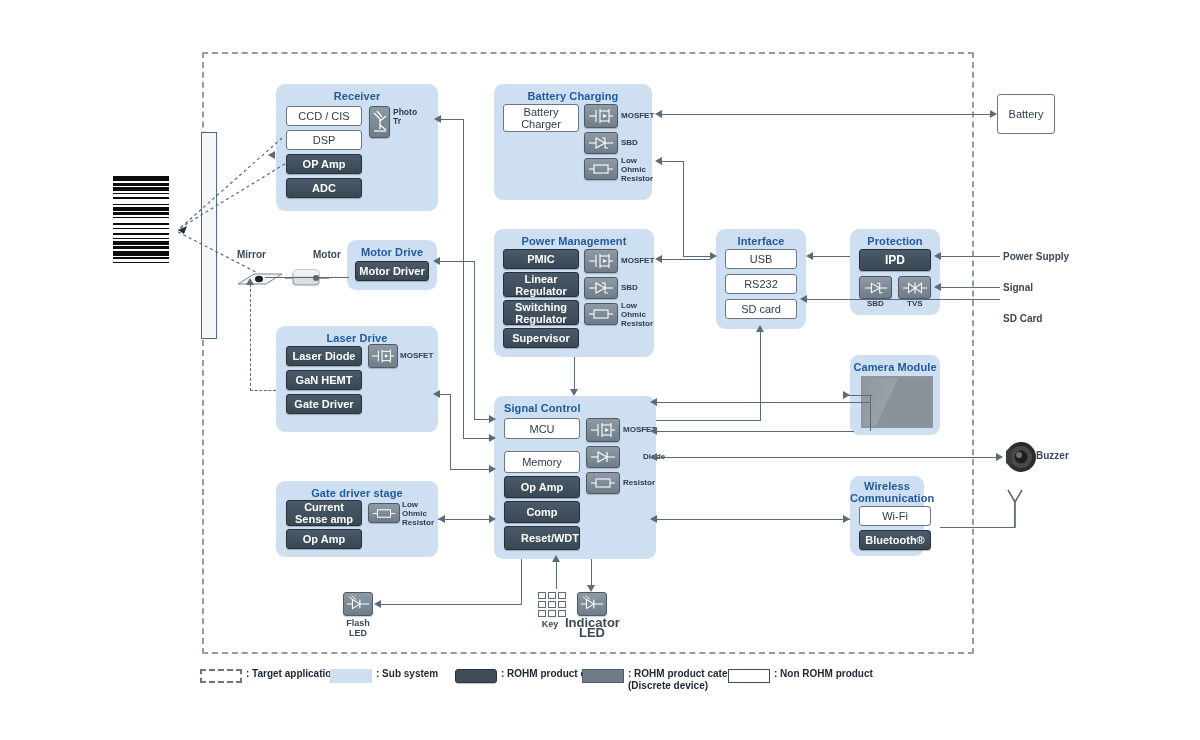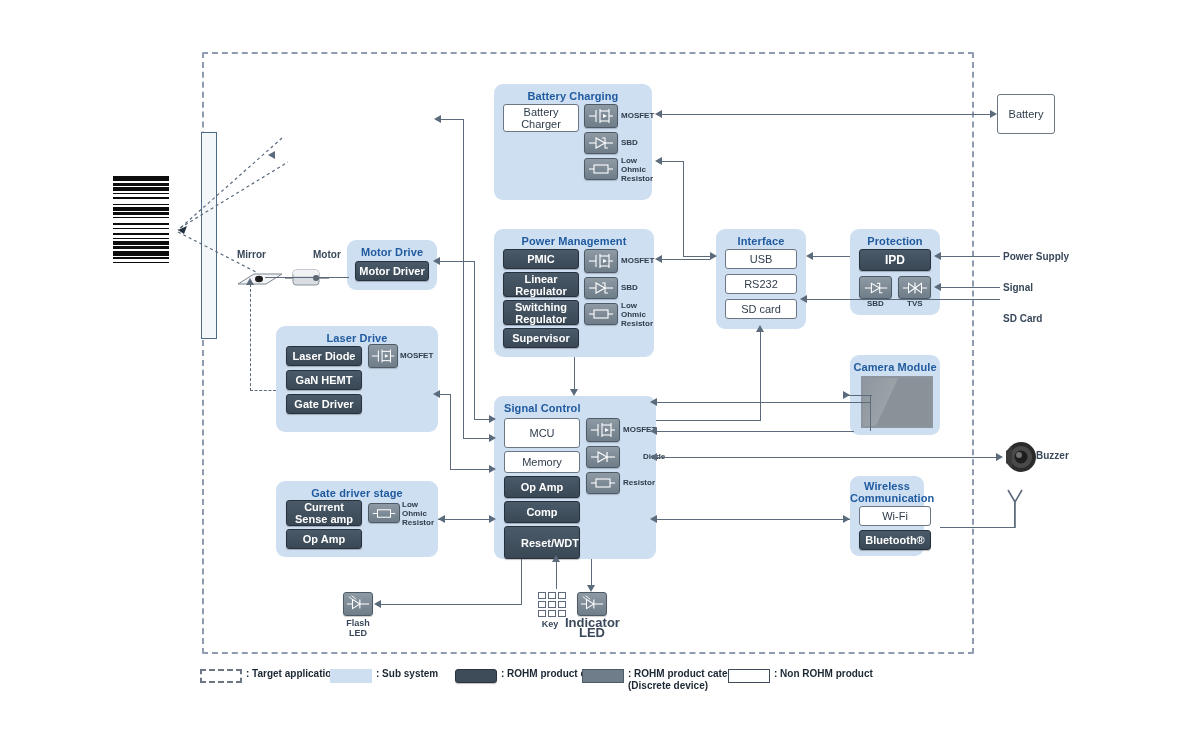--- a/index.html
+++ b/index.html
@@ -152,20 +152,40 @@
       <i style="height:5px;background:#0c0c0c"></i>
       <i style="height:1px;background:#ffffff"></i>
       <i style="height:2px;background:#0c0c0c"></i>
       <i style="height:3px;background:#ffffff"></i>
       <i style="height:1px;background:#0c0c0c"></i>
       <i style="height:4px;background:#ffffff"></i>
     </div>
 
   <div class="scanbar" style="left:201px;top:132px;width:14px;height:205px;"></div>
 
+  <div class="abs subsystem" style="left:276px;top:84px;width:162px;height:127px;">
+    <div class="sub-title">Receiver</div>
+    <div class="abs nonrohm" style="left:10px;top:22px;width:76px;height:20px;">CCD / CIS</div>
+    <div class="abs nonrohm" style="left:10px;top:46px;width:76px;height:20px;">DSP</div>
+    <div class="abs rohm" style="left:10px;top:70px;width:76px;height:20px;">OP Amp</div>
+    <div class="abs rohm" style="left:10px;top:94px;width:76px;height:20px;">ADC</div>
+
+    <div class="abs discrete" style="left:93px;top:22px;width:21px;height:32px;">
+      <svg width="17" height="26" viewBox="0 0 17 26">
+        <line x1="3" y1="4" x2="9" y2="10" stroke="#fff" stroke-width="1.2"></line>
+        <line x1="6" y1="2" x2="11" y2="8" stroke="#fff" stroke-width="1.2"></line>
+        <line x1="9" y1="10" x2="9" y2="20" stroke="#fff" stroke-width="1.3"></line>
+        <line x1="9" y1="12" x2="15" y2="7" stroke="#fff" stroke-width="1.2"></line>
+        <line x1="9" y1="16" x2="15" y2="21" stroke="#fff" stroke-width="1.2"></line>
+        <line x1="3" y1="22" x2="15" y2="22" stroke="#fff" stroke-width="1.2"></line>
+      </svg>
+    </div>
+    <div class="dev-label" style="left:117px;top:24px;width:30px;font-size:8.5px;">Photo
+Tr</div>
+  </div>
 
   <div class="abs subsystem" style="left:494px;top:84px;width:158px;height:116px;">
     <div class="sub-title">Battery Charging</div>
     <div class="abs nonrohm" style="left:9px;top:20px;width:76px;height:28px;white-space:pre-line;">Battery
 Charger</div>
 
     <div class="abs discrete" style="left:90px;top:20px;width:34px;height:24px;">
       <svg width="28" height="18" viewBox="0 0 28 18">
         <line x1="2" y1="9" x2="9" y2="9" stroke="#fff" stroke-width="1.1"></line>
         <line x1="9" y1="3" x2="9" y2="15" stroke="#fff" stroke-width="1.1"></line>
@@ -241,25 +261,25 @@
         <line x1="21" y1="7" x2="26" y2="7" stroke="#fff" stroke-width="1.1"></line>
       </svg>
     </div>
     <div class="dev-label" style="left:127px;top:72px;">Low
 Ohmic
 Resistor</div>
   </div>
 
   <div class="abs subsystem" style="left:494px;top:396px;width:162px;height:163px;">
     <div class="sub-title" style="text-align:left;left:10px;">Signal Control</div>
-    <div class="abs nonrohm" style="left:10px;top:22px;width:76px;height:30px;">MCU</div>
+    <div class="abs nonrohm" style="left:10px;top:22px;width:76px;height:21px;">MCU</div>
     <div class="abs nonrohm" style="left:10px;top:55px;width:76px;height:22px;">Memory</div>
     <div class="abs rohm" style="left:10px;top:80px;width:76px;height:22px;">Op Amp</div>
     <div class="abs rohm" style="left:10px;top:105px;width:76px;height:22px;">Comp</div>
-    <div class="abs rohm" style="left:10px;top:130px;width:76px;height:33px;padding-left:16px;">Reset/WDT</div>
+    <div class="abs rohm" style="left:10px;top:130px;width:76px;height:24px;padding-left:16px;">Reset/WDT</div>
 
     <div class="abs discrete" style="left:92px;top:22px;width:34px;height:24px;">
       <svg width="28" height="18" viewBox="0 0 28 18">
         <line x1="2" y1="9" x2="9" y2="9" stroke="#fff" stroke-width="1.1"></line>
         <line x1="9" y1="3" x2="9" y2="15" stroke="#fff" stroke-width="1.1"></line>
         <line x1="13" y1="2" x2="13" y2="16" stroke="#fff" stroke-width="1.1"></line>
         <line x1="13" y1="4" x2="22" y2="4" stroke="#fff" stroke-width="1.1"></line>
         <line x1="13" y1="14" x2="22" y2="14" stroke="#fff" stroke-width="1.1"></line>
         <line x1="22" y1="2" x2="22" y2="16" stroke="#fff" stroke-width="1.1"></line>
         <line x1="22" y1="9" x2="26" y2="9" stroke="#fff" stroke-width="1.1"></line>

